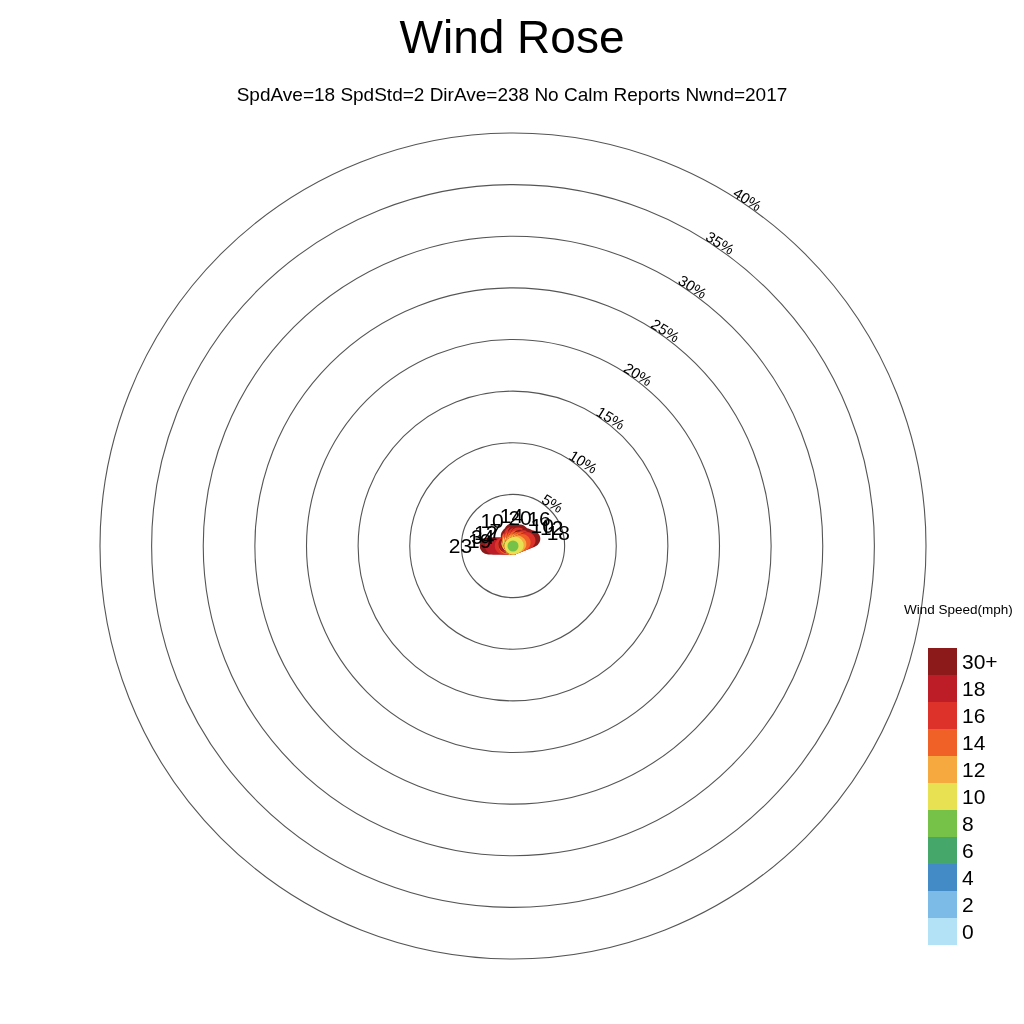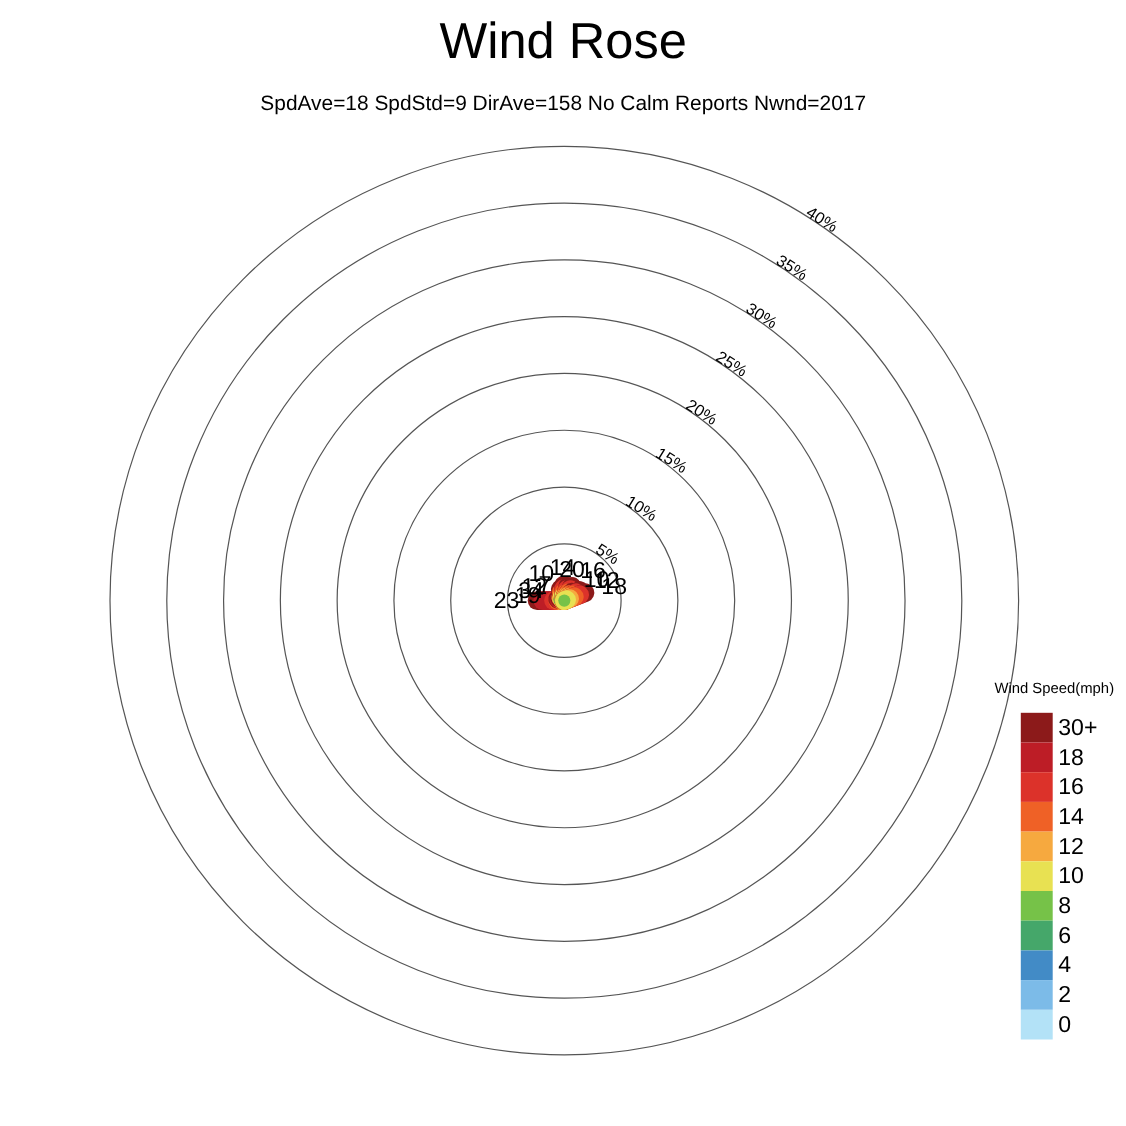--- a/index.html
+++ b/index.html
@@ -29,37 +29,37 @@
     font-size:15px; fill:#000;
   }
 
   .petallabel{
     font-family:"Liberation Sans",sans-serif;
     font-size:21px; fill:#000;
   }
 
   .legend-title{
     position:absolute; font-size:13.5px; white-space:nowrap;
-    left:904px; top:602px;margin-top:16px;
+    left:904px; top:602px;
   }
   .legend-box{position:absolute; left:928px; top:648px;}
   .legend-row{position:relative; height:27px;}
   .legend-sw{position:absolute; left:0; top:0; width:29px; height:27px;}
   .legend-lab{
     position:absolute; left:34px; top:0; height:27px; line-height:27px;
     font-size:21px; white-space:nowrap;
   }
 </style>
 </head>
 <body>
 
 <div id="root">
 
   <div class="title">Wind Rose</div>
-  <div class="subtitle">SpdAve=18  SpdStd=9  DirAve=158   No Calm Reports  Nwnd=2017</div>
+  <div class="subtitle">SpdAve=18  SpdStd=2  DirAve=238   No Calm Reports  Nwnd=2017</div>
 
   <svg class="rose" viewBox="0 0 1024 1024">
     <g id="rings">
         <circle cx="513" cy="546" r="51.63" class="ring"></circle>
         <circle cx="513" cy="546" r="103.25" class="ring"></circle>
         <circle cx="513" cy="546" r="154.88" class="ring"></circle>
         <circle cx="513" cy="546" r="206.50" class="ring"></circle>
         <circle cx="513" cy="546" r="258.13" class="ring"></circle>
         <circle cx="513" cy="546" r="309.75" class="ring"></circle>
         <circle cx="513" cy="546" r="361.38" class="ring"></circle>

